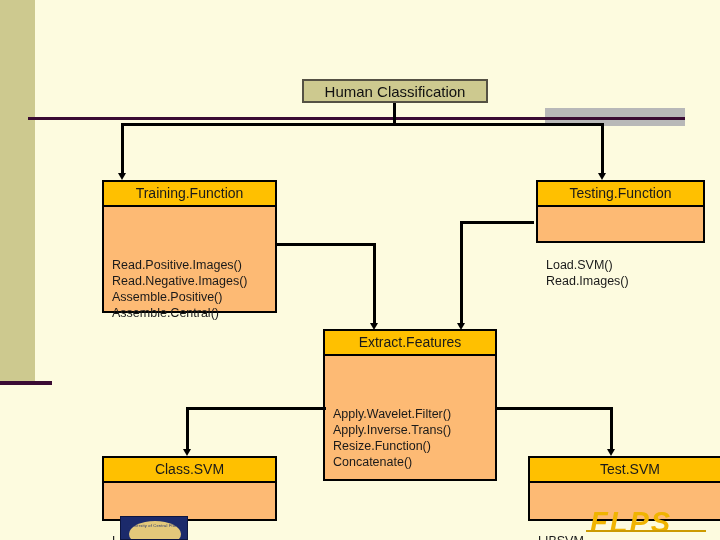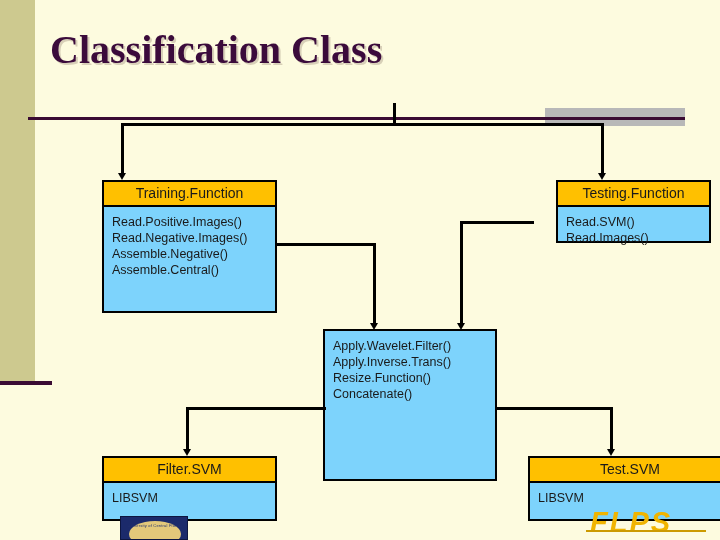--- a/index.html
+++ b/index.html
@@ -69,38 +69,39 @@
     text-shadow: 2px 2px 0 #d8d0b8;
     letter-spacing: 0px;
     white-space: nowrap;
   }
 
   
   .node {
     position: absolute;
     border: 2px solid #000000;
     box-sizing: border-box;
-    background: #7dd3fc;
+    background: #fdba74;
   }
   .node .hdr {
     background: #ffc000;
     border-bottom: 2px solid #000000;
     text-align: center;
     font-size: 14px;
     color: #1a1a1a;
     line-height: 22px;
     height: 23px;
     white-space: nowrap;
     overflow: hidden;
   }
   .node .body {
     padding: 7px 0 7px 8px;
     font-size: 12.5px;
     color: #1a1a1a;
     line-height: 16px;
+    margin-top: 43px;
   }
   .node .body div {
     white-space: nowrap;
   }
 
   .plain-node {
     position: absolute;
     border: 2px solid #555144;
     box-sizing: border-box;
     background: #cdc98f;
@@ -185,77 +186,80 @@
 <body>
 
 <div id="slide">
 
   <div class="side-band"></div>
   <div class="side-band-end"></div>
   <div class="gray-bar"></div>
   <div class="title-rule"></div>
   <div class="gray-bar-rule"></div>
 
-  <div class="slide-title">Classification Class</div>
-
+
+  <div class="plain-node" style="left:302px; top:79px; width:186px; height:24px;">
+    <span>Human Classification</span>
+  </div>
 
   <div class="ln" style="left:393px; top:103px; width:3px; height:22px;"></div>
   <div class="ln" style="left:121px; top:123px; width:483px; height:3px;"></div>
   <div class="ln" style="left:121px; top:123px; width:3px; height:53px;"></div>
   <div class="arrow-down" style="left:118px; top:173px;"></div>
   <div class="ln" style="left:601px; top:123px; width:3px; height:53px;"></div>
   <div class="arrow-down" style="left:598px; top:173px;"></div>
 
   <div class="node" style="left:102px; top:180px; width:175px; height:133px;">
     <div class="hdr">Training.Function</div>
     <div class="body">
       <div>Read.Positive.Images()</div>
       <div>Read.Negative.Images()</div>
-      <div>Assemble.Negative()</div>
+      <div>Assemble.Positive()</div>
       <div>Assemble.Central()</div>
     </div>
   </div>
 
-  <div class="node" style="left:556px; top:180px; width:155px; height:63px;">
+  <div class="node" style="left:536px; top:180px; width:169px; height:63px;">
     <div class="hdr">Testing.Function</div>
     <div class="body">
-      <div>Read.SVM()</div>
+      <div>Load.SVM()</div>
       <div>Read.Images()</div>
     </div>
   </div>
 
   <div class="ln" style="left:277px; top:243px; width:99px; height:3px;"></div>
   <div class="ln" style="left:373px; top:243px; width:3px; height:83px;"></div>
   <div class="arrow-down" style="left:370px; top:323px;"></div>
 
   <div class="ln" style="left:460px; top:221px; width:74px; height:3px;"></div>
   <div class="ln" style="left:460px; top:221px; width:3px; height:105px;"></div>
   <div class="arrow-down" style="left:457px; top:323px;"></div>
 
   <div class="node" style="left:323px; top:329px; width:174px; height:152px;">
+    <div class="hdr">Extract.Features</div>
     <div class="body">
       <div>Apply.Wavelet.Filter()</div>
       <div>Apply.Inverse.Trans()</div>
       <div>Resize.Function()</div>
       <div>Concatenate()</div>
     </div>
   </div>
 
   <div class="ln" style="left:186px; top:407px; width:140px; height:3px;"></div>
   <div class="ln" style="left:186px; top:407px; width:3px; height:45px;"></div>
   <div class="arrow-down" style="left:183px; top:449px;"></div>
 
   <div class="ln" style="left:495px; top:407px; width:118px; height:3px;"></div>
   <div class="ln" style="left:610px; top:407px; width:3px; height:45px;"></div>
   <div class="arrow-down" style="left:607px; top:449px;"></div>
 
   <div class="ln" style="left:700px; top:494px; width:20px; height:2px;"></div>
 
   <div class="node" style="left:102px; top:456px; width:175px; height:65px;">
-    <div class="hdr">Filter.SVM</div>
+    <div class="hdr">Class.SVM</div>
     <div class="body">
       <div>LIBSVM</div>
     </div>
   </div>
 
   <div class="node" style="left:528px; top:456px; width:204px; height:65px;">
     <div class="hdr">Test.SVM</div>
     <div class="body">
       <div>LIBSVM</div>
     </div>

